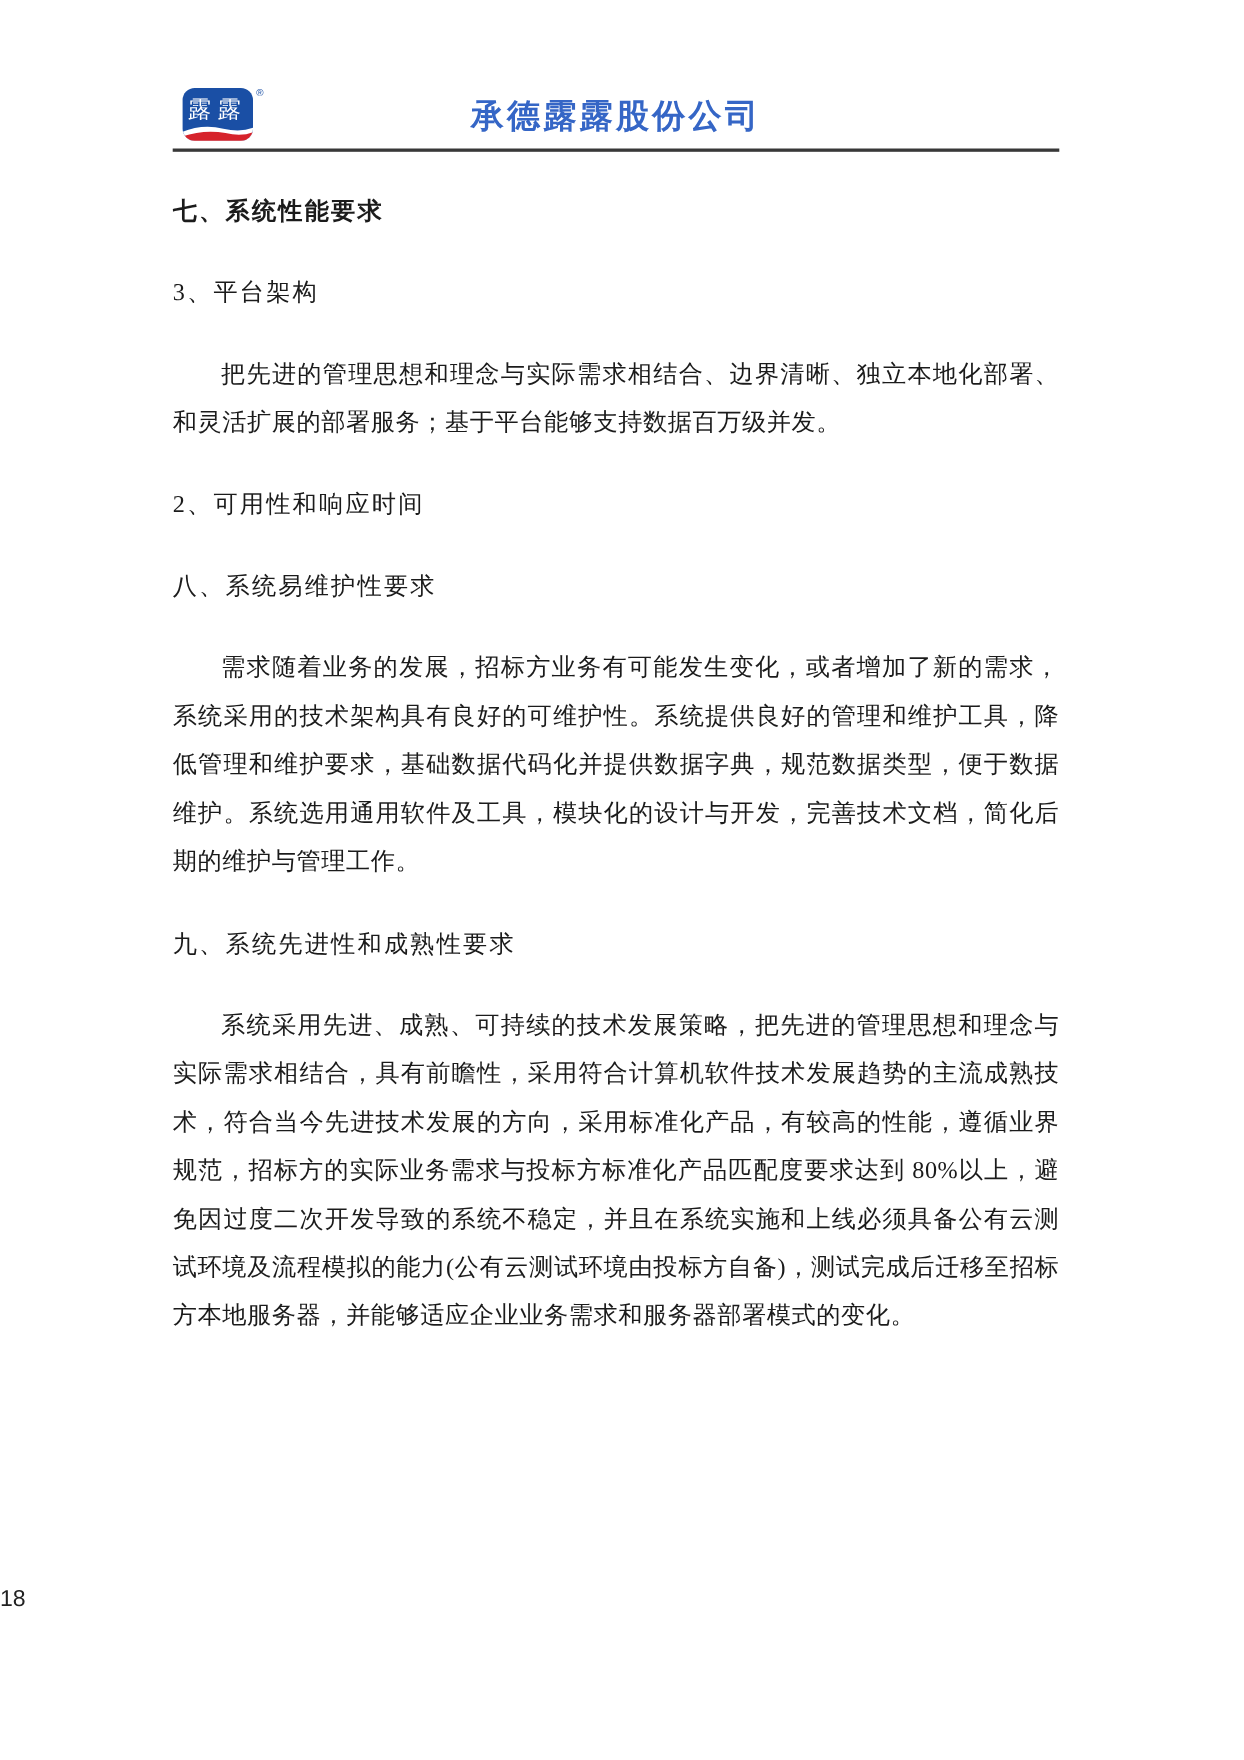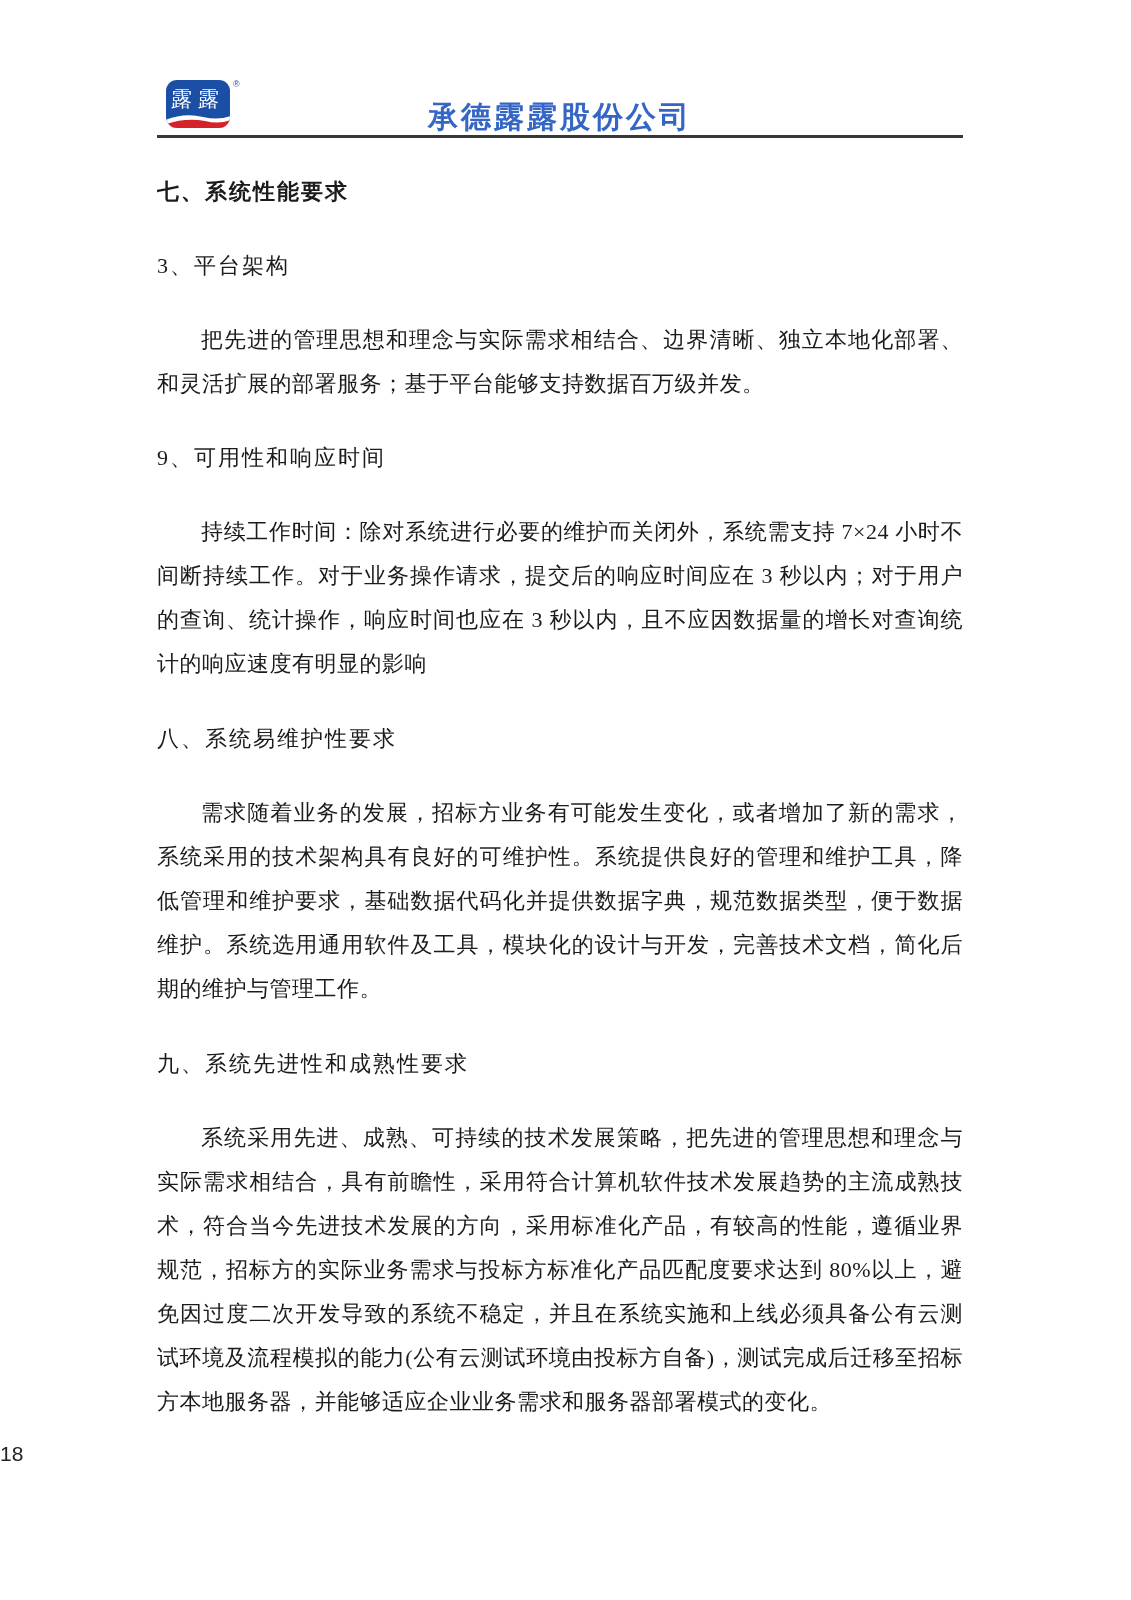--- a/index.html
+++ b/index.html
@@ -16,21 +16,21 @@
   .logo-wrap {
     position: absolute;
     left: 165px;
     top: 76px;
     width: 76px;
     height: 58px;
   }
   .company-title {
     position: absolute;
     left: 157px;
-    top: 97px;
+    top: 85px;
     width: 806px;
     text-align: center;
     font-family: "Liberation Sans", "DejaVu Sans", sans-serif;
     font-weight: bold;
     font-size: 30px;
     letter-spacing: 3px;
     color: #3566c6;
     white-space: nowrap;
   }
   .header-rule {
@@ -94,22 +94,21 @@
     </svg>
   </div>
 
   <div class="company-title">承德露露股份公司</div>
   <div class="header-rule"></div>
 
   <div class="doc-body">
     <div class="h-major h-first">七、系统性能要求</div>
     <div class="h-minor">3、平台架构</div>
     <p class="para">把先进的管理思想和理念与实际需求相结合、边界清晰、独立本地化部署、和灵活扩展的部署服务；基于平台能够支持数据百万级并发。</p>
-    <div class="h-minor">9、可用性和响应时间</div>
-    <p class="para">持续工作时间：除对系统进行必要的维护而关闭外，系统需支持 7×24 小时不间断持续工作。对于业务操作请求，提交后的响应时间应在 3 秒以内；对于用户的查询、统计操作，响应时间也应在 3 秒以内，且不应因数据量的增长对查询统计的响应速度有明显的影响</p>
+    <div class="h-minor">2、可用性和响应时间</div>
     <div class="h-major">八、系统易维护性要求</div>
     <p class="para">需求随着业务的发展，招标方业务有可能发生变化，或者增加了新的需求，系统采用的技术架构具有良好的可维护性。系统提供良好的管理和维护工具，降低管理和维护要求，基础数据代码化并提供数据字典，规范数据类型，便于数据维护。系统选用通用软件及工具，模块化的设计与开发，完善技术文档，简化后期的维护与管理工作。</p>
     <div class="h-major">九、系统先进性和成熟性要求</div>
     <p class="para">系统采用先进、成熟、可持续的技术发展策略，把先进的管理思想和理念与实际需求相结合，具有前瞻性，采用符合计算机软件技术发展趋势的主流成熟技术，符合当今先进技术发展的方向，采用标准化产品，有较高的性能，遵循业界规范，招标方的实际业务需求与投标方标准化产品匹配度要求达到 80%以上，避免因过度二次开发导致的系统不稳定，并且在系统实施和上线必须具备公有云测试环境及流程模拟的能力(公有云测试环境由投标方自备)，测试完成后迁移至招标方本地服务器，并能够适应企业业务需求和服务器部署模式的变化。</p>
   </div>
 
   <div class="page-number">18</div>
 
 </div>
 

